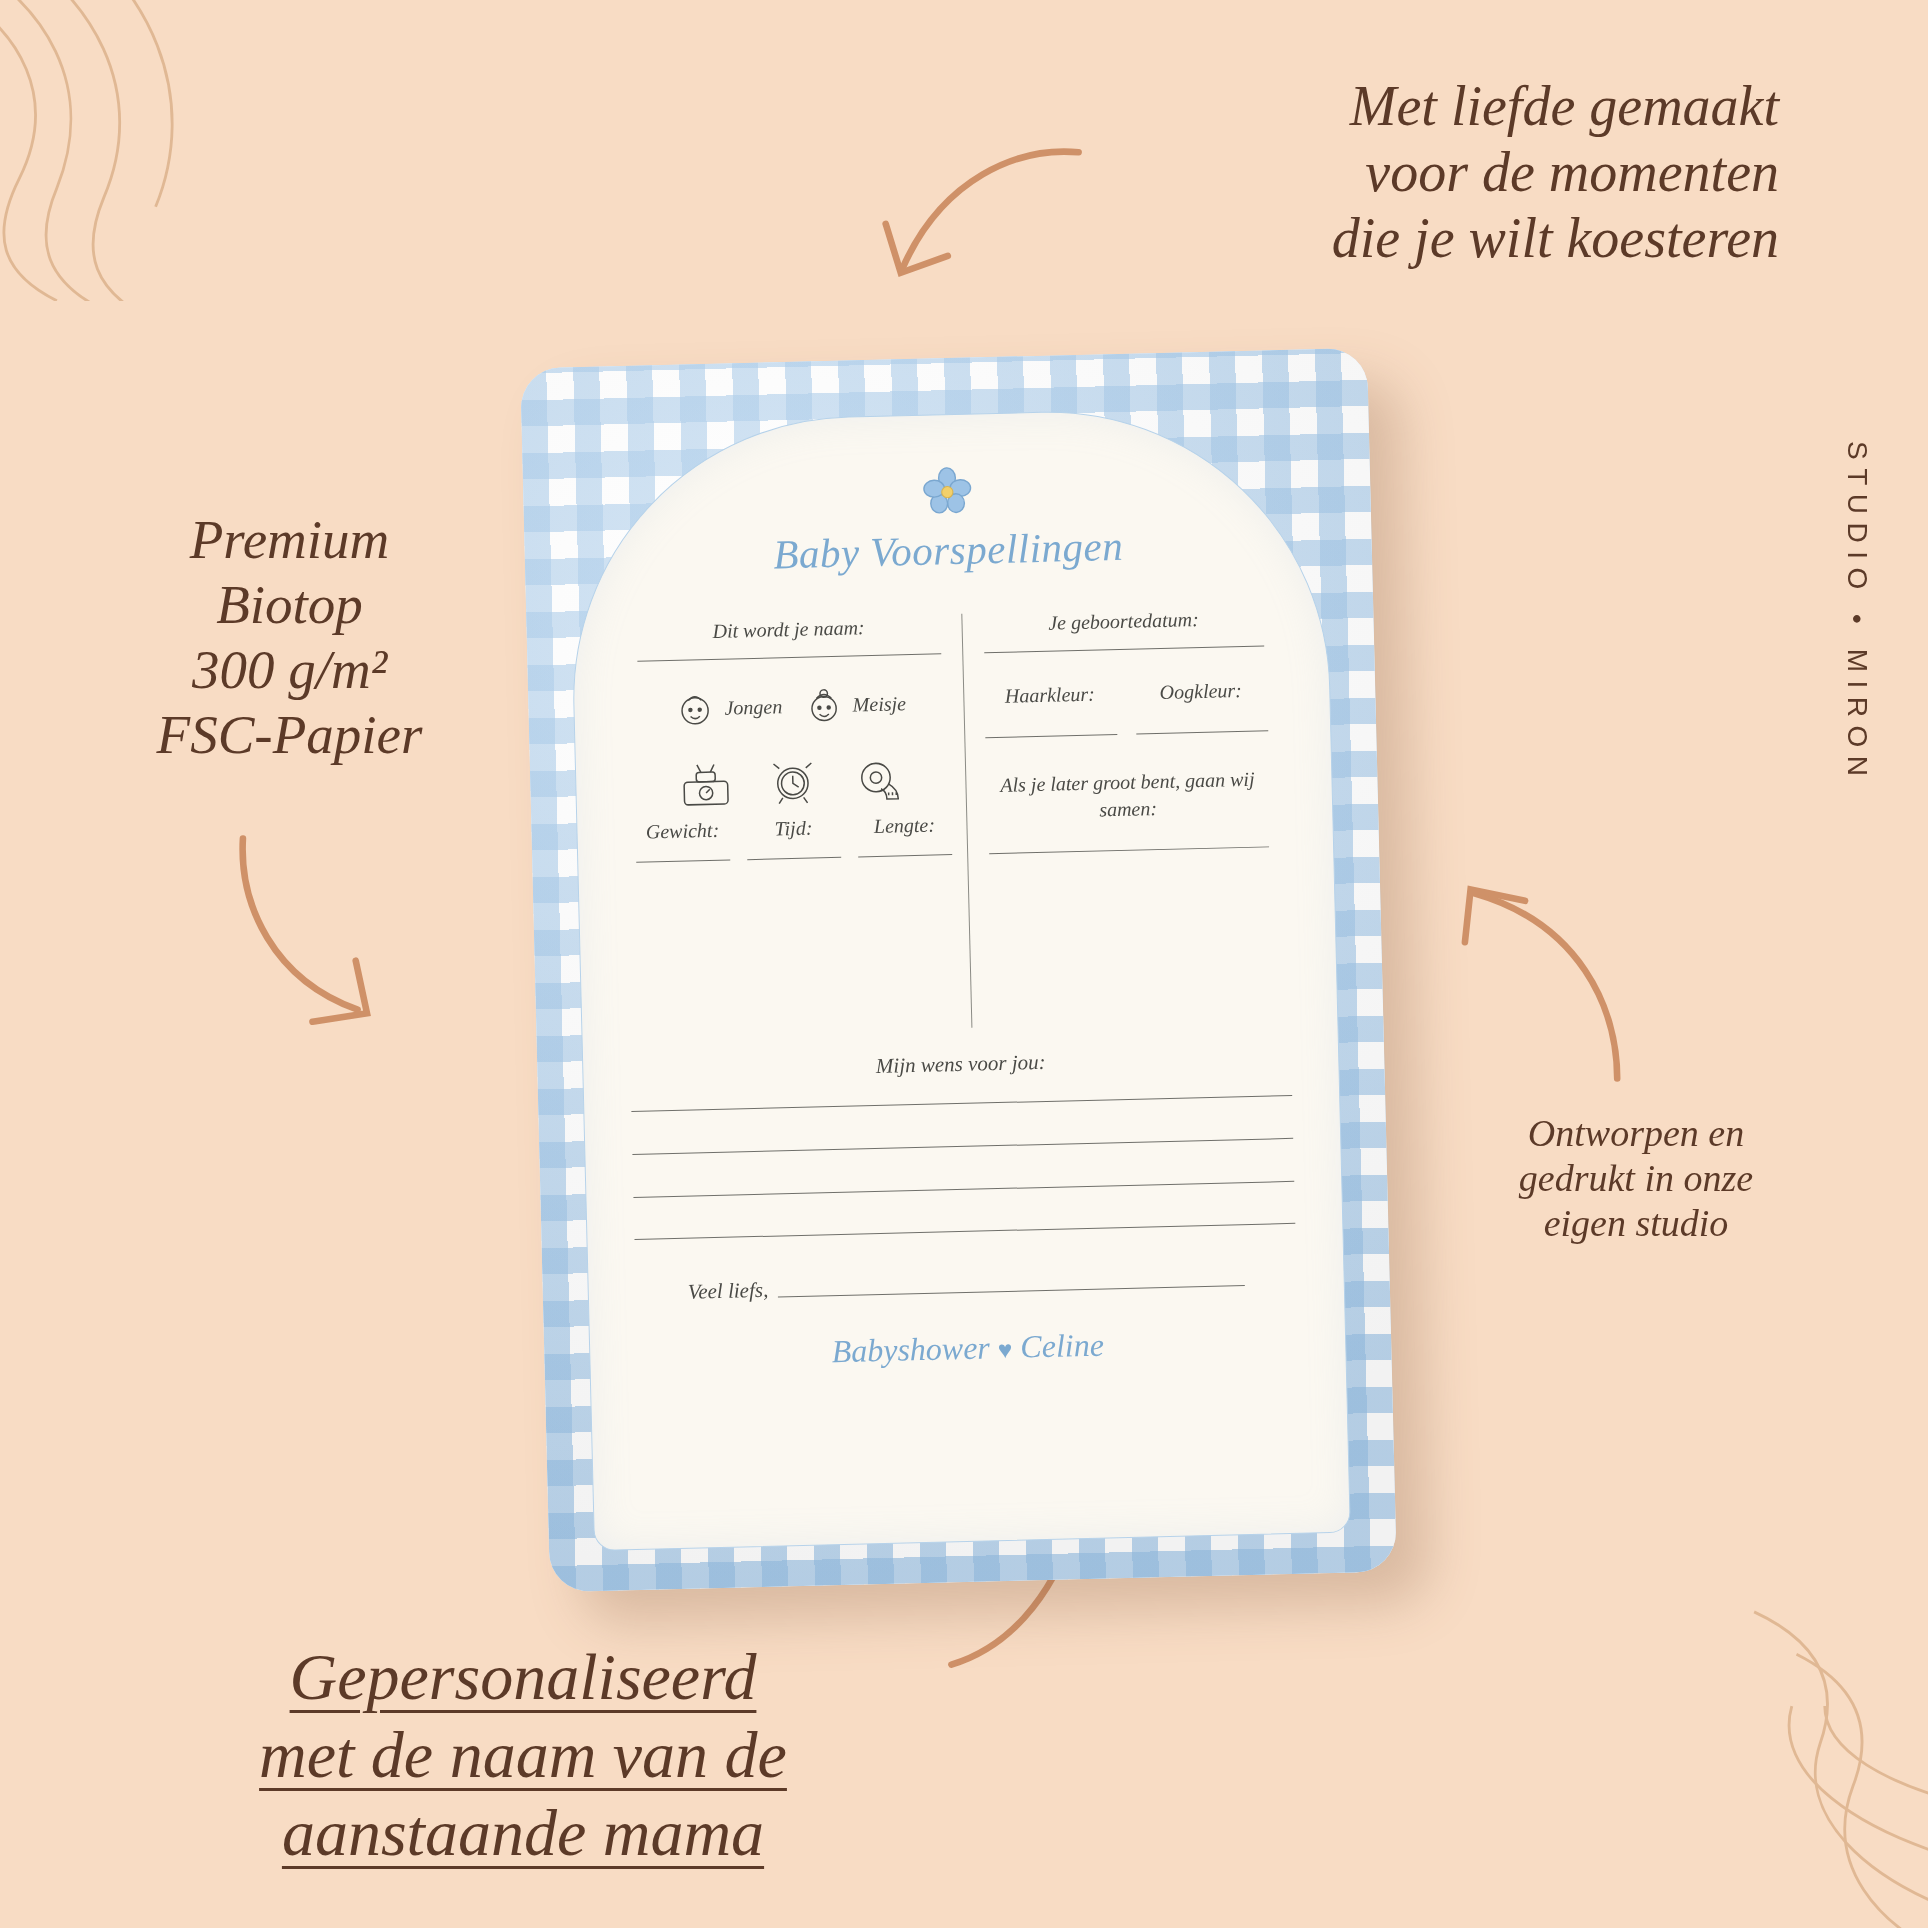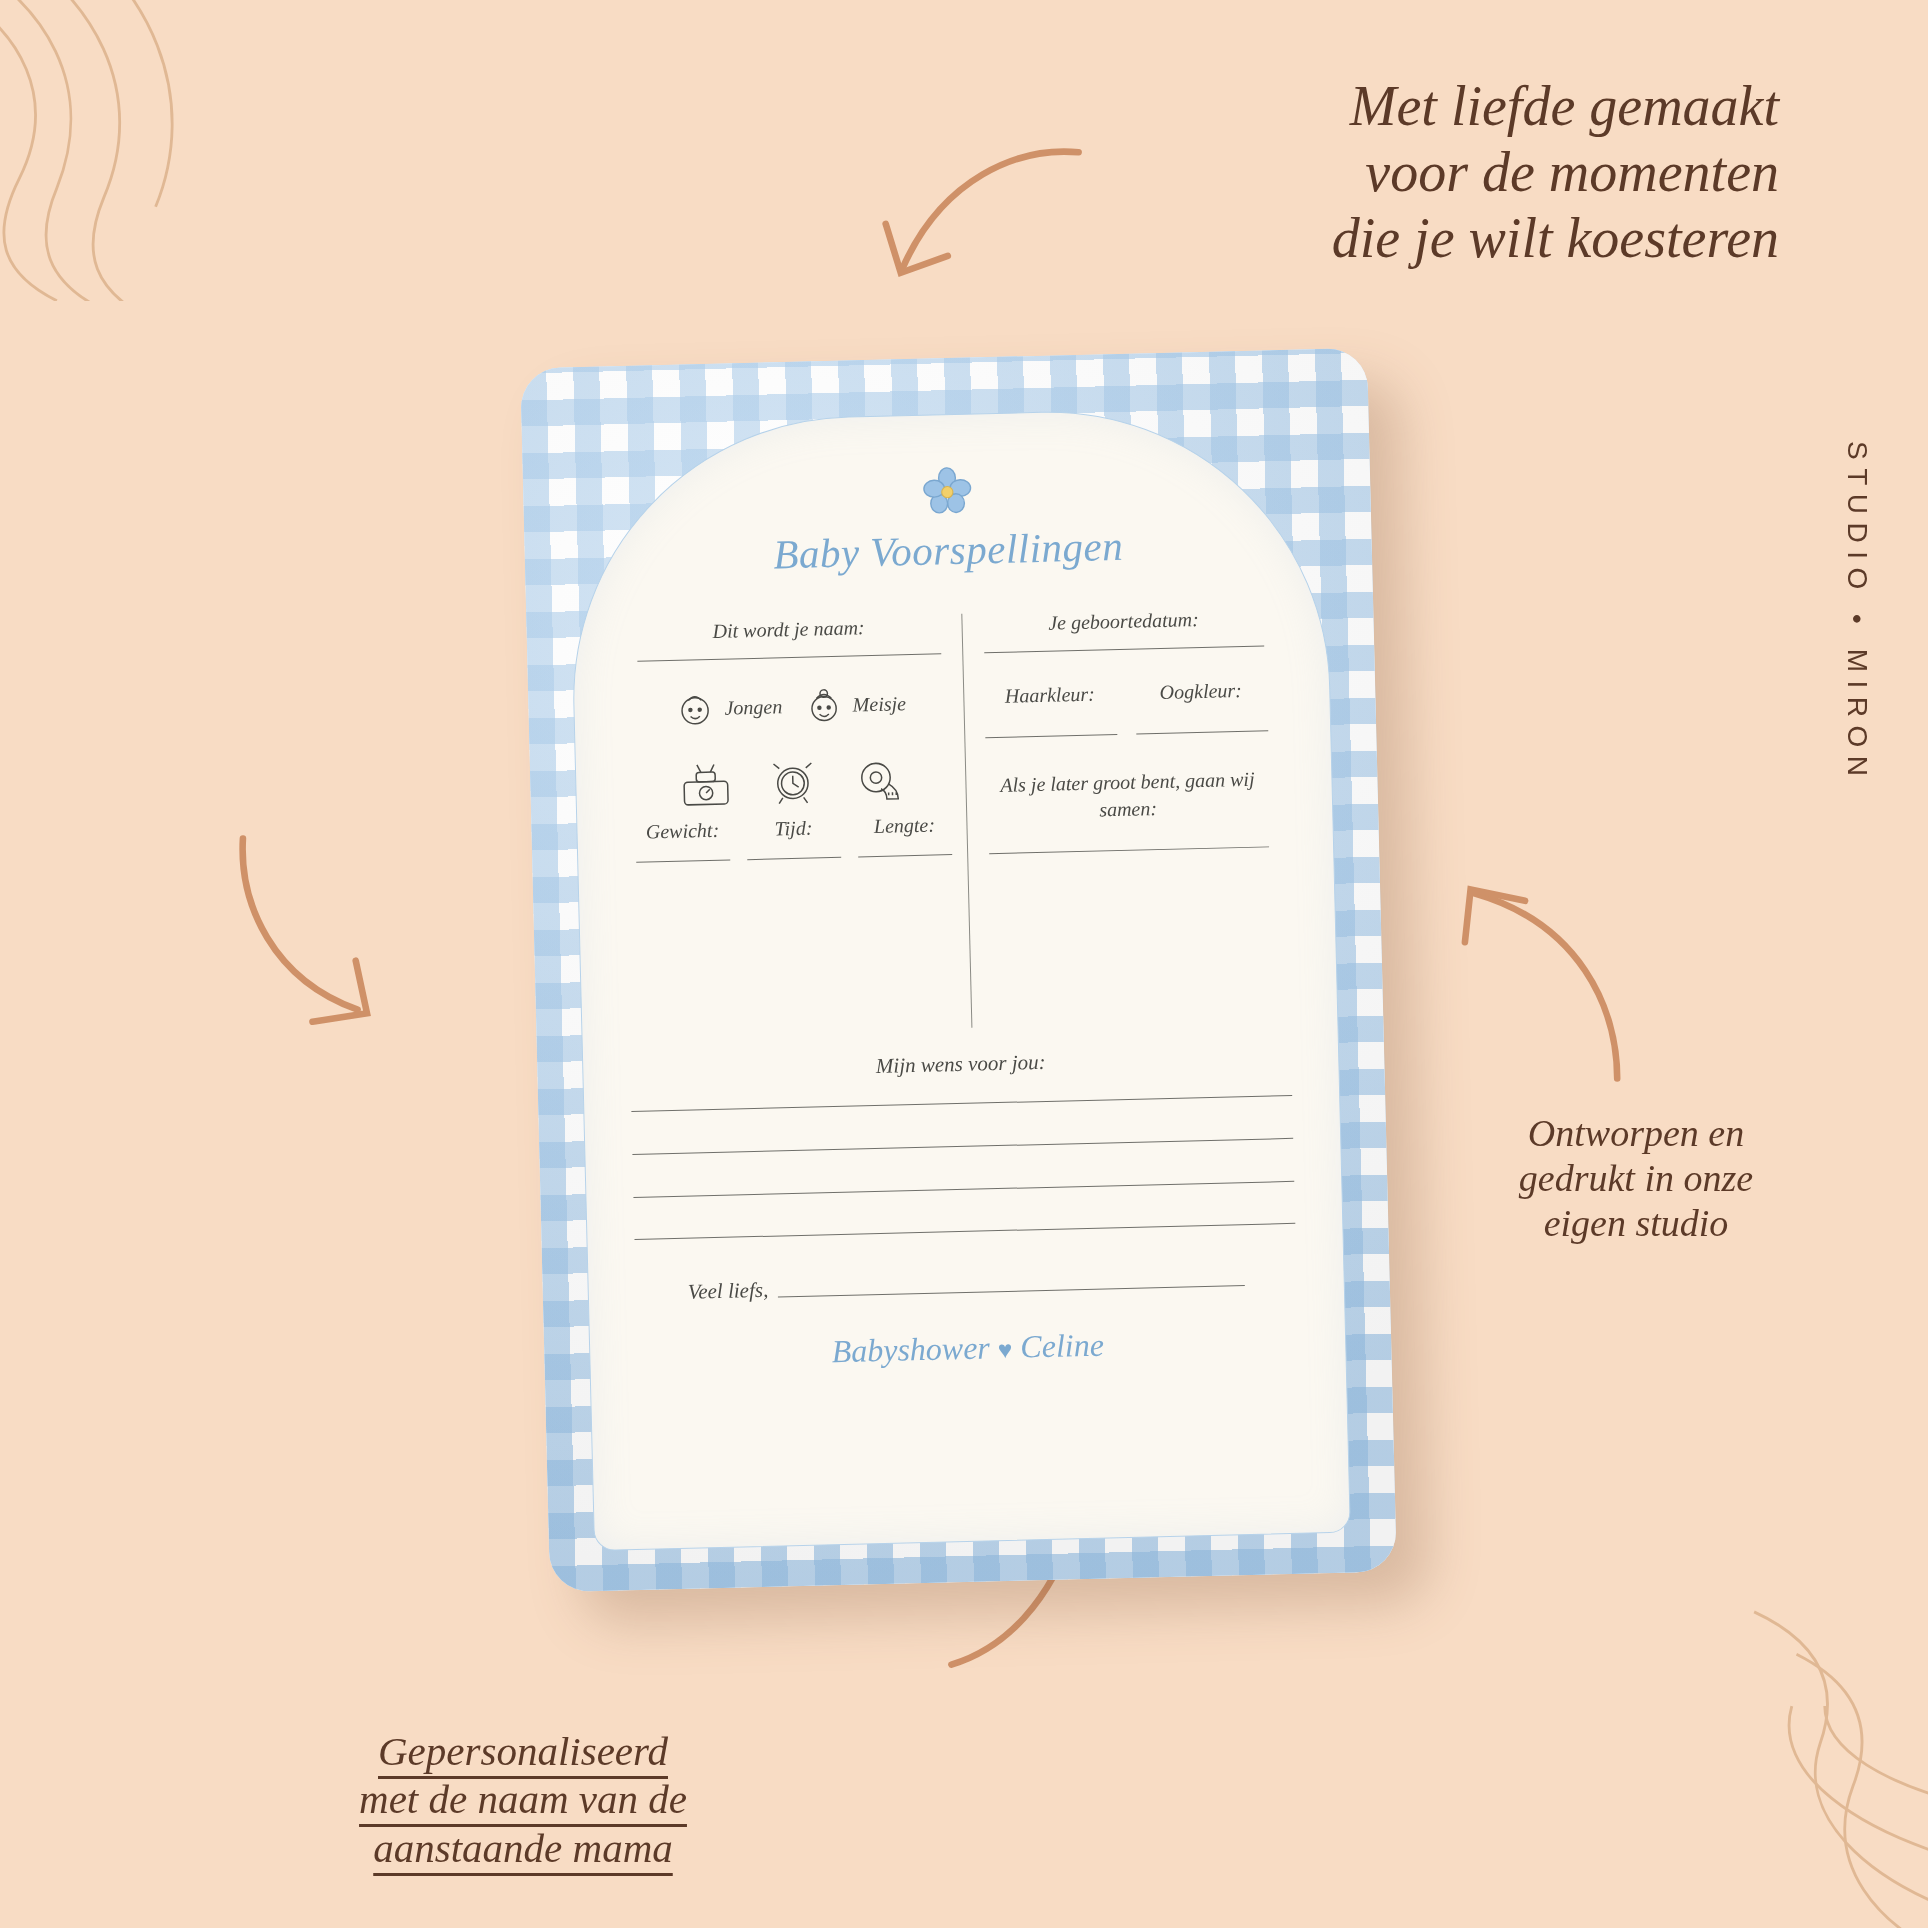--- a/index.html
+++ b/index.html
@@ -54,21 +54,21 @@
     right: 38px;
     width: 508px;
     text-align: center;
     font-size: 38px;
   }
   .annot-bottom {
     bottom: 56px;
     left: 217px;
     width: 612px;
     text-align: center;
-    font-size: 41px;
+    font-size: 66px;
     text-decoration: underline;
     text-underline-offset: 11.3px;
     text-decoration-thickness: 2.8px;
   }
 
   
   .brand {
     position: absolute;
     top: 441px;
     right: 55px;
@@ -315,20 +315,24 @@
       <path d="M480 380 C 380 340, 330 270, 360 190 C 385 125, 360 80, 300 50"></path>
       <path d="M490 330 C 370 290, 300 220, 325 145 C 348 80, 320 35, 255 5"></path>
       <path d="M500 275 C 360 240, 275 175, 295 105"></path>
       <path d="M505 215 C 390 190, 330 150, 330 105"></path>
     </g>
   </svg>
 
   <div class="annot annot-topright">Met liefde gemaakt
 voor de momenten
 die je wilt koesteren</div>
+  <div class="annot annot-left">Premium
+Biotop
+300 g/m²
+FSC-Papier</div>
   <div class="annot annot-right">Ontworpen en
 gedrukt in onze
 eigen studio</div>
   <div class="annot annot-bottom">Gepersonaliseerd
 met de naam van de
 aanstaande mama</div>
 
   <div class="brand">STUDIO • MIRON</div>
 
   <svg class="arrow arrow-top" width="217" height="160" viewBox="0 0 230 170">

